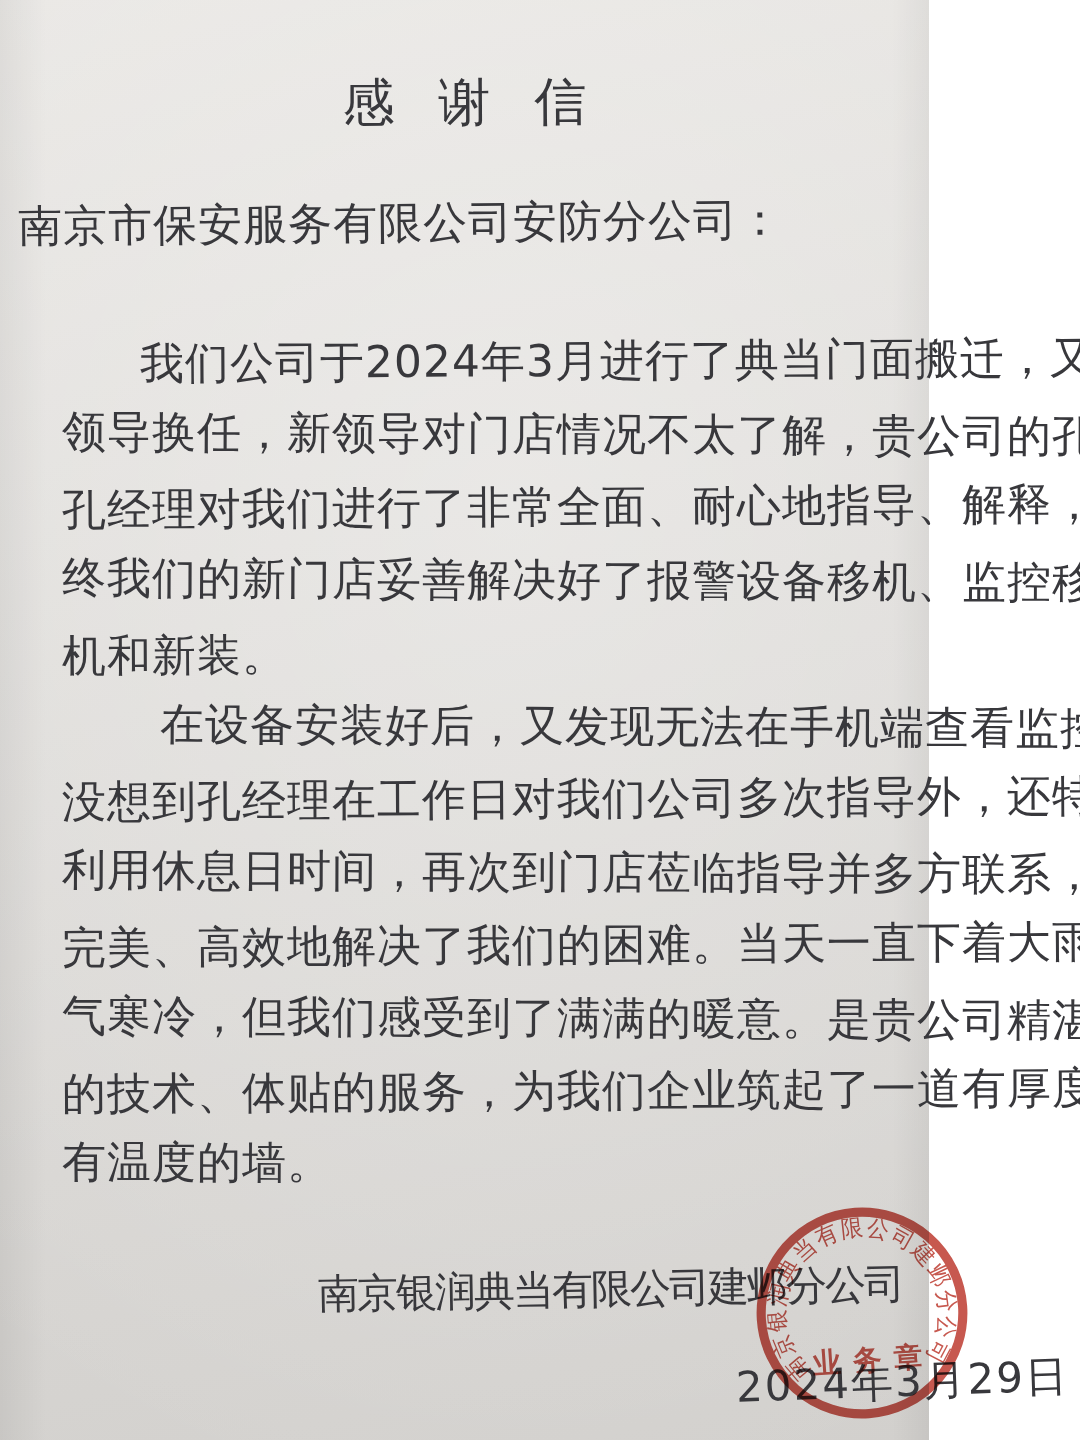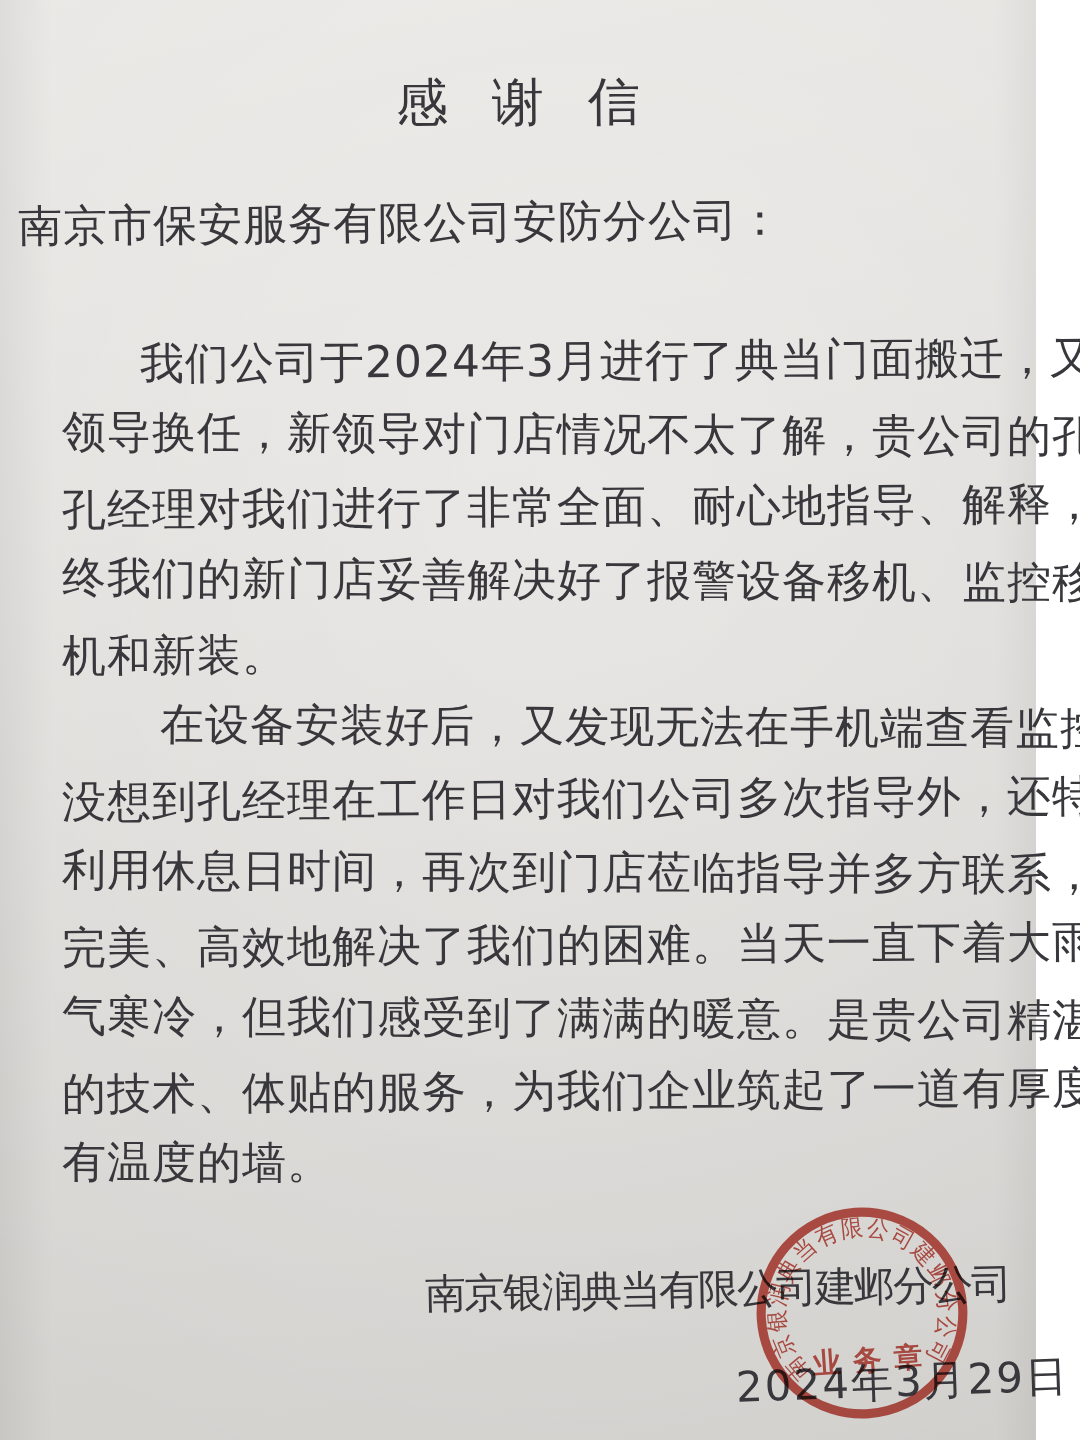--- a/index.html
+++ b/index.html
@@ -5,21 +5,21 @@
   html, body {
     margin: 0;
     padding: 0;
     width: 1080px;
     height: 1440px;
     overflow: hidden;
     font-family: "DejaVu Sans", sans-serif;
   }
   .paper {
     position: relative;
-    width: 1036px;
+    width: 929px;
     height: 1440px;
     background:
       radial-gradient(150% 110% at 55% 35%, rgba(255,255,255,0.30), rgba(255,255,255,0) 65%),
       linear-gradient(90deg, rgba(0,0,0,0.06), rgba(0,0,0,0) 5%, rgba(0,0,0,0) 96%, rgba(0,0,0,0.05)),
       linear-gradient(168deg, #e9e7e4 0%, #dedcd9 45%, #d2d0cd 100%);
     color: #38383c;
   }
   .ink { color: #38383c; }
   .title {
     position: absolute;

